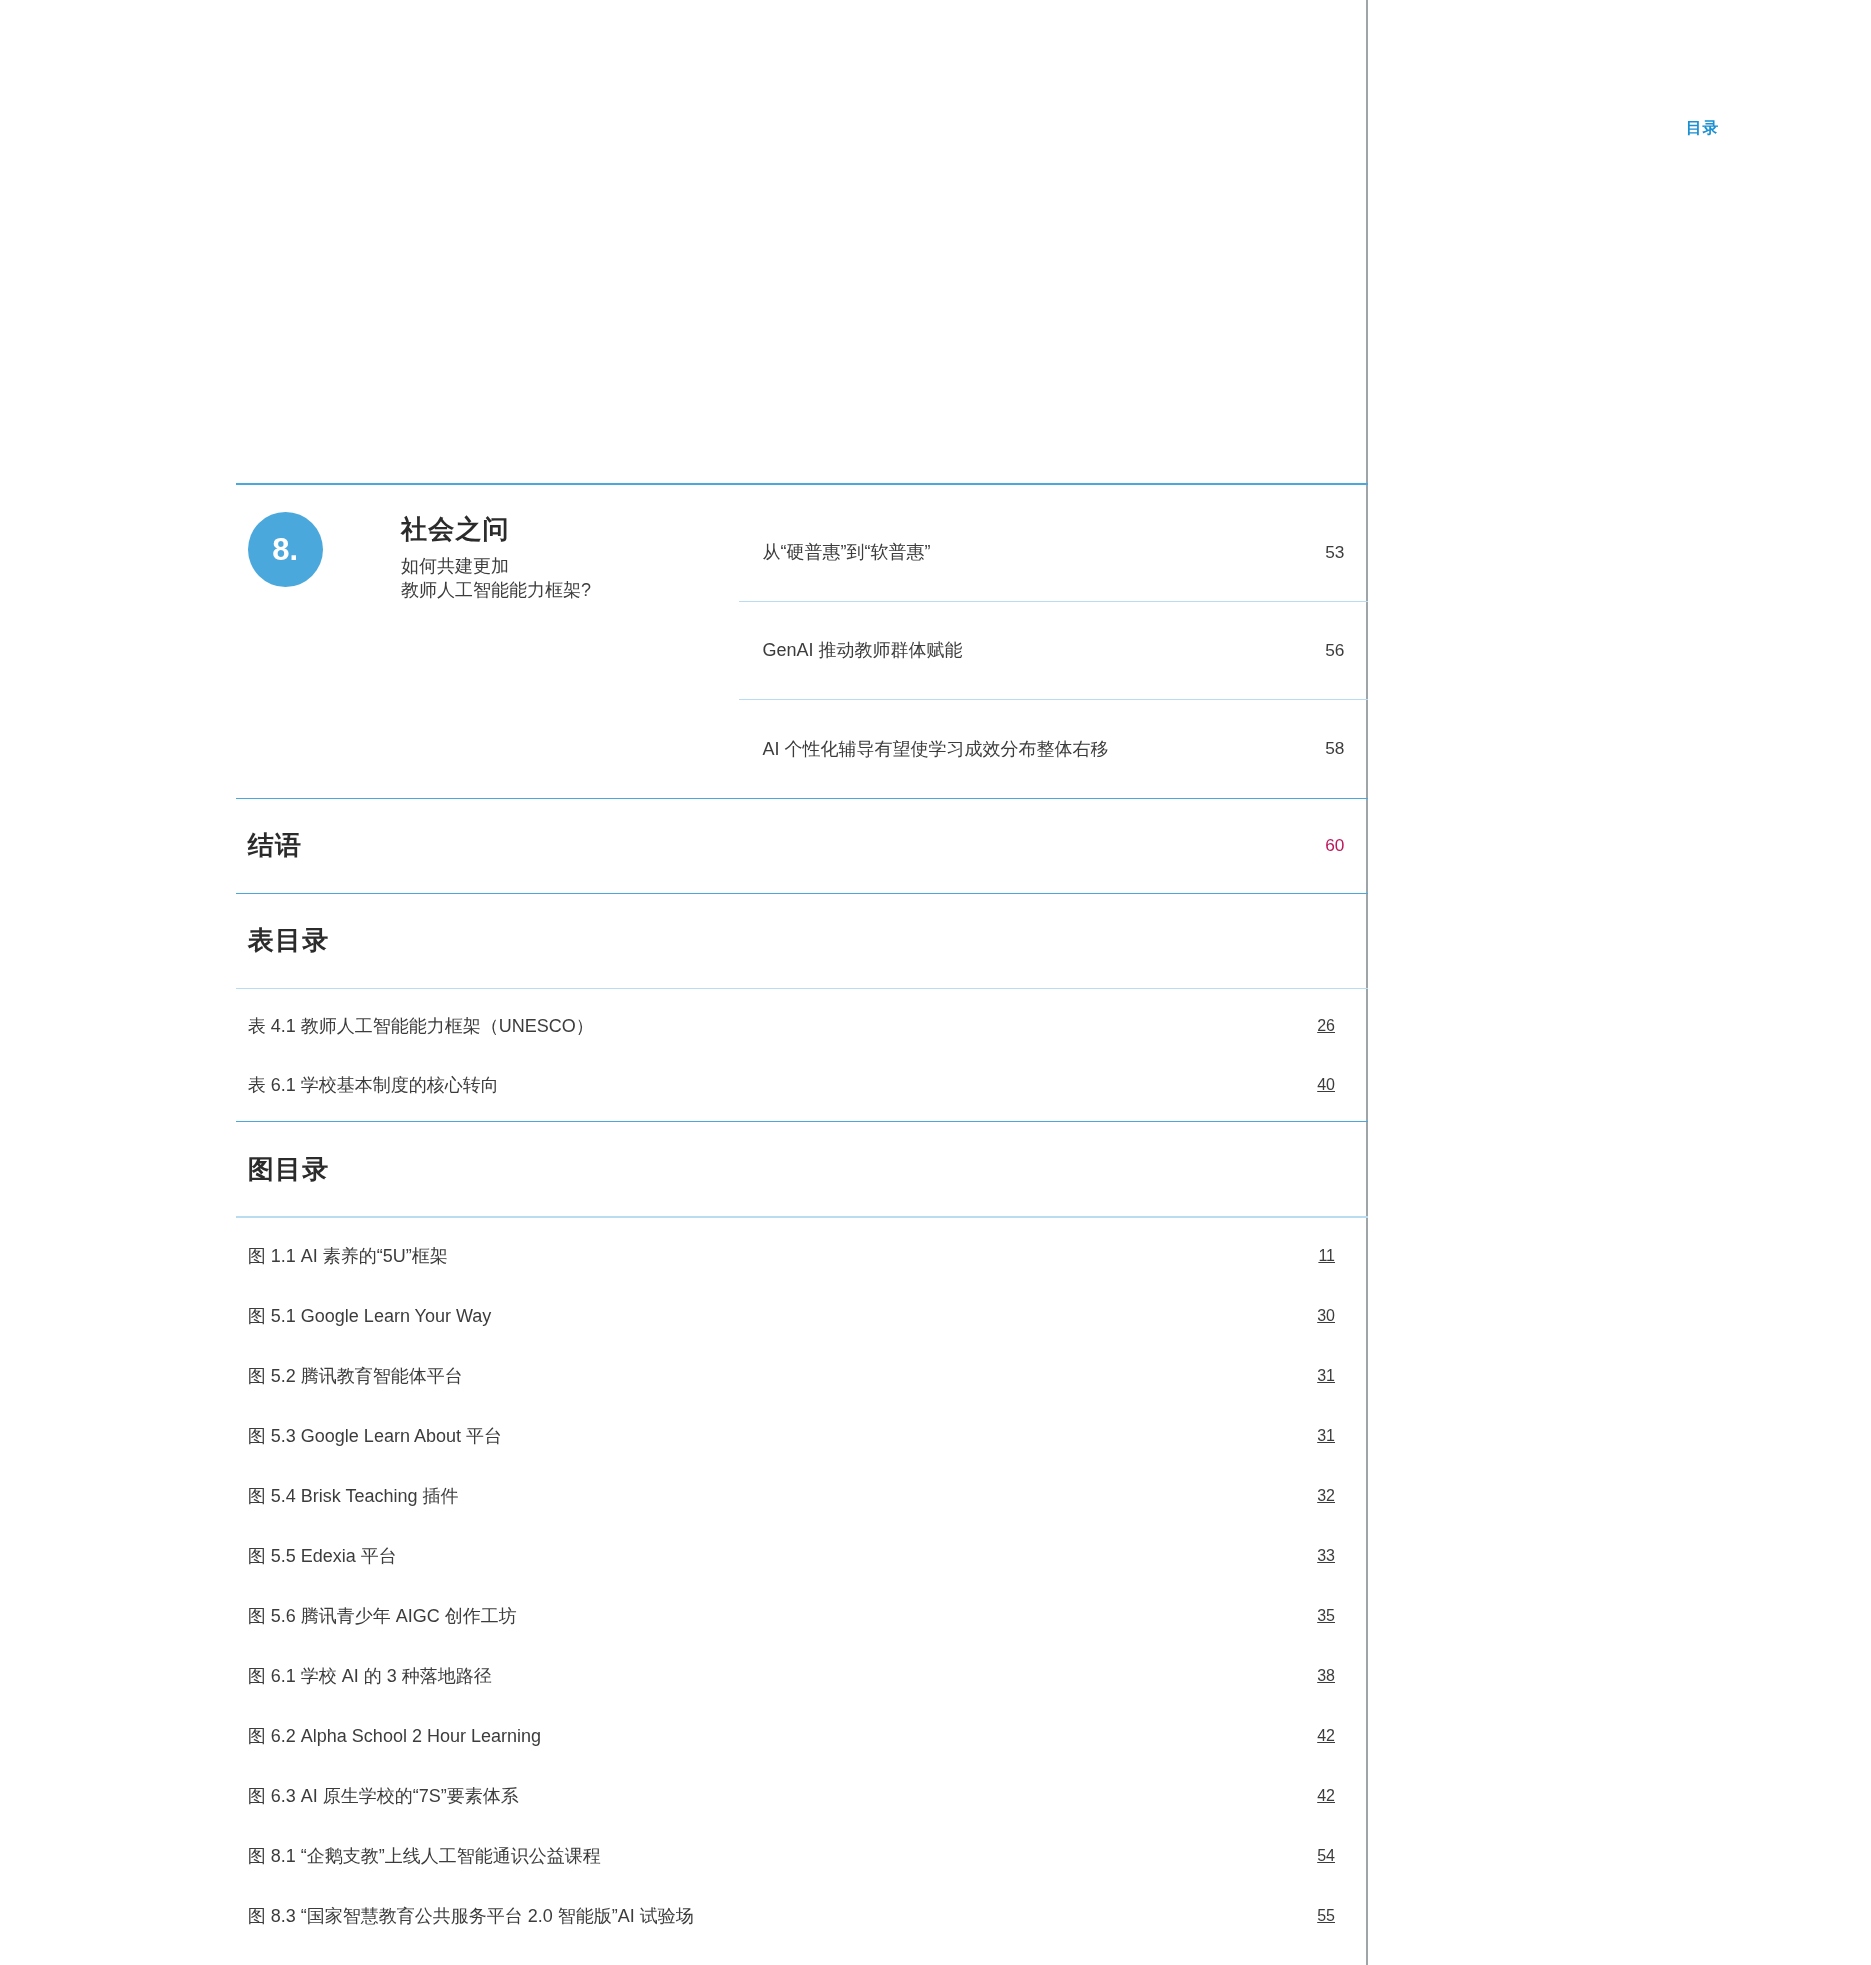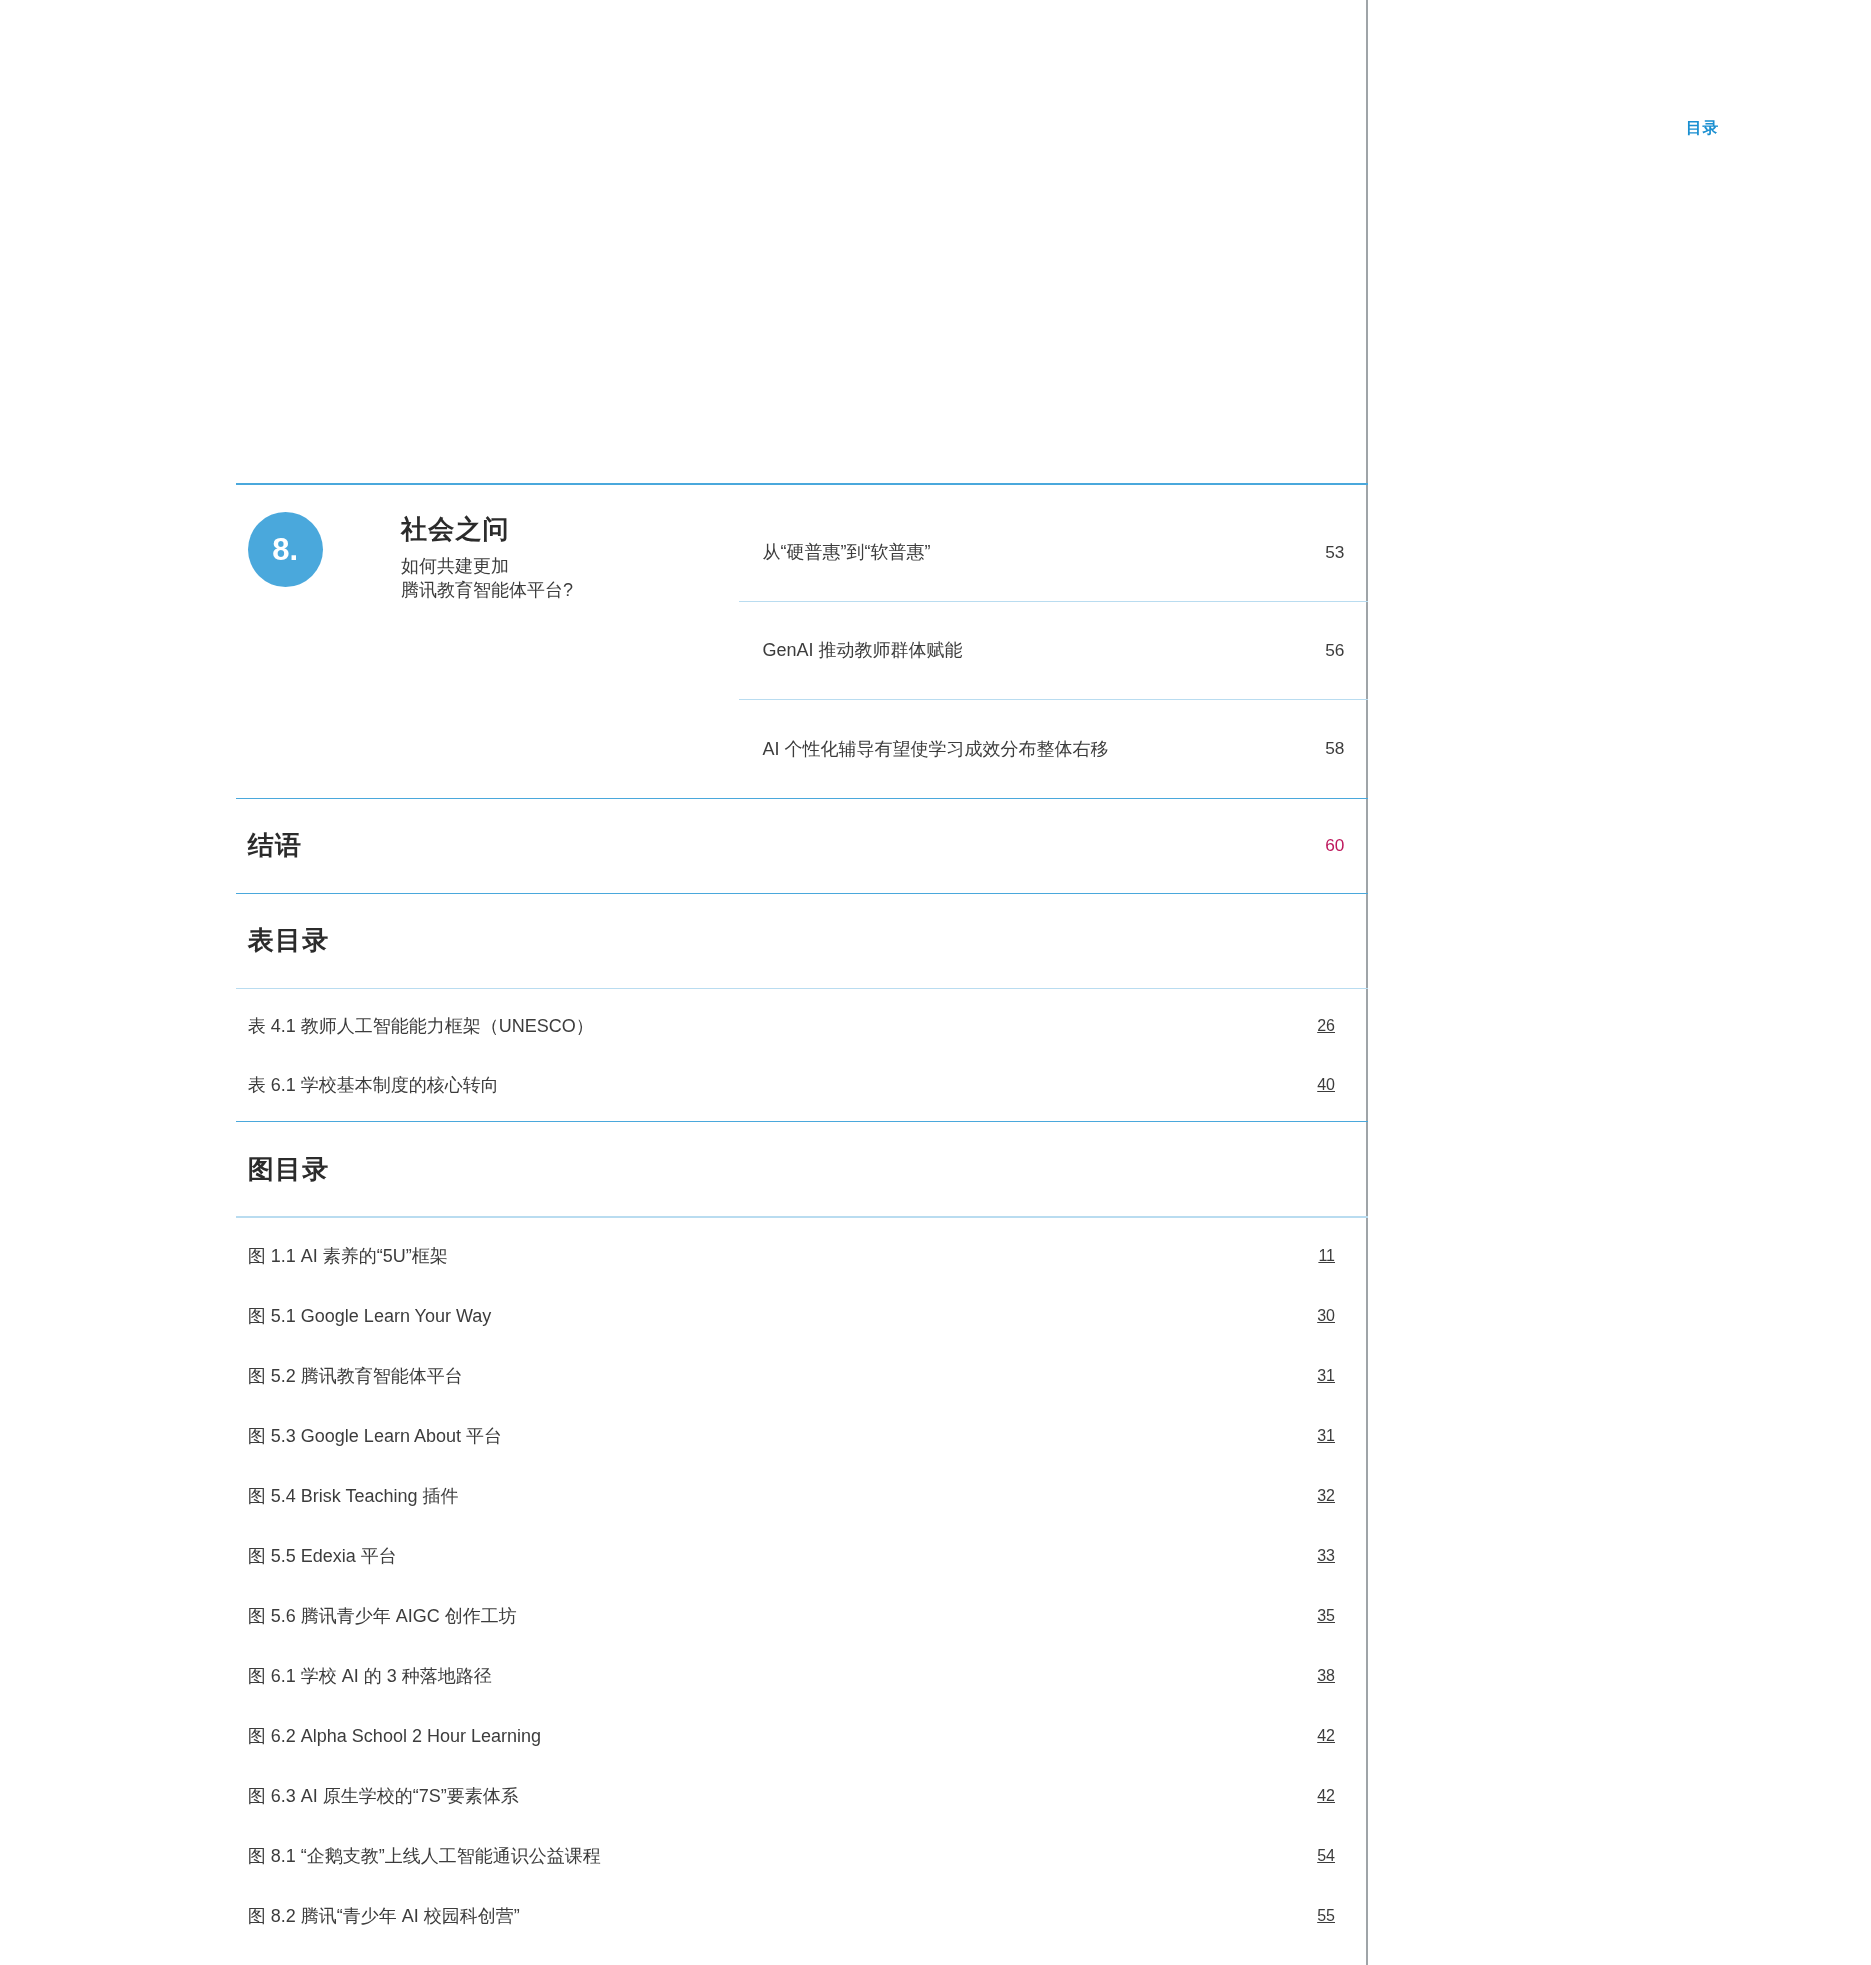--- a/index.html
+++ b/index.html
@@ -197,21 +197,21 @@
   <div class="toc">
 
     <div class="rule-top"></div>
 
     <div class="chapter-row">
       <div class="chapter-left">
         <div class="num-circle">8.</div>
         <div class="chapter-title">社会之问</div>
         <div class="chapter-sub">
           <span>如何共建更加</span><br>
-          <span>腾讯教育智能体平台?</span>
+          <span>教师人工智能能力框架?</span>
         </div>
       </div>
       <div class="chapter-right">
         <div class="sub-entry">
           <span class="txt">从“硬普惠”到“软普惠”</span>
           <span class="pg">53</span>
         </div>
         <div class="sub-entry">
           <span class="txt">GenAI 推动教师群体赋能</span>
           <span class="pg">56</span>
@@ -298,24 +298,20 @@
       </div>
       <div class="list-row fig">
         <span class="txt">图 6.3  AI 原生学校的“7S”要素体系</span>
         <span class="pg">42</span>
       </div>
       <div class="list-row fig">
         <span class="txt">图 8.1  “企鹅支教”上线人工智能通识公益课程</span>
         <span class="pg">54</span>
       </div>
       <div class="list-row fig">
-        <span class="txt">图 8.2  腾讯“青少年 AI 校园科创营”</span>
-        <span class="pg">55</span>
-      </div>
-      <div class="list-row fig">
         <span class="txt">图 8.3  “国家智慧教育公共服务平台 2.0 智能版”AI 试验场</span>
         <span class="pg">55</span>
       </div>
 
     </div>
 
   </div>
 
 </div>
 

